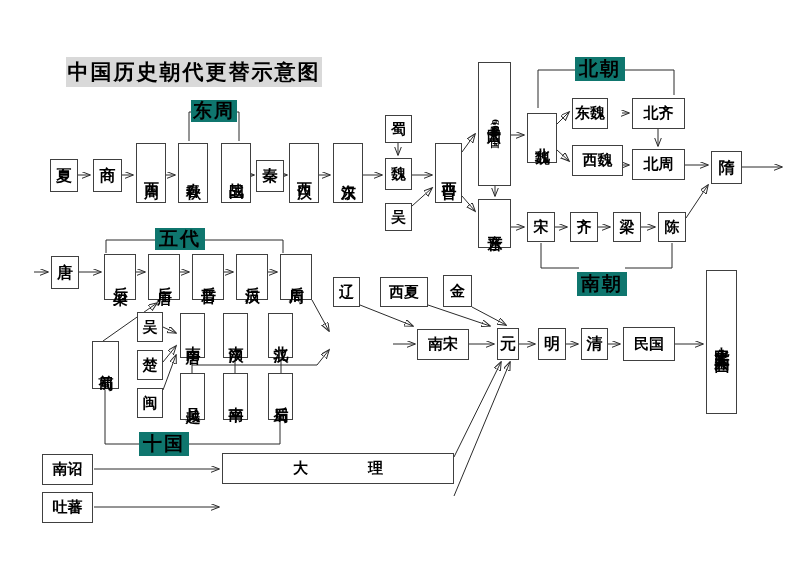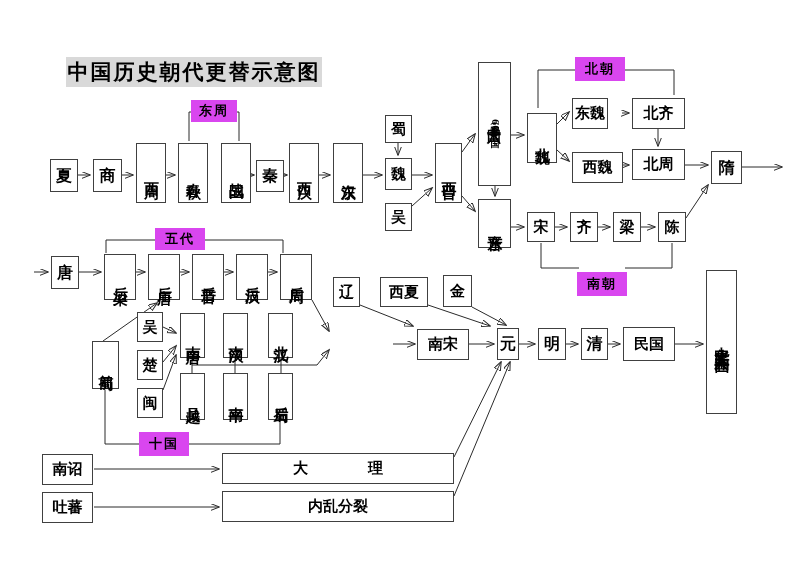--- a/index.html
+++ b/index.html
@@ -10,21 +10,21 @@
          display:flex;align-items:center;justify-content:center;letter-spacing:2px;
          font-family:"DejaVu Serif","Liberation Serif",serif;}
   .box{position:absolute;box-sizing:border-box;border:1px solid #404040;background:#fff;
        display:flex;align-items:center;justify-content:center;
        font-size:16px;font-weight:bold;line-height:1;
        font-family:"DejaVu Serif","Liberation Serif",serif;}
   .v{writing-mode:vertical-rl;text-orientation:mixed;letter-spacing:2px;}
   .sm{font-size:15px;}
   .note{font-size:9px;font-weight:bold;letter-spacing:0;}
   .main16{font-size:14px;letter-spacing:1px;}
-  .glabel{position:absolute;background:#d946ef;font-size:13px;font-weight:bold;
+  .glabel{position:absolute;background:#0f766e;font-size:19px;font-weight:bold;
           display:flex;align-items:center;justify-content:center;letter-spacing:2px;
           font-family:"DejaVu Serif","Liberation Serif",serif;}
   .wide{justify-content:space-around;padding:0 40px;}
   svg#wires{position:absolute;left:0;top:0;pointer-events:none;}
   svg#wires line, svg#wires path{stroke:#2b2b2b;stroke-width:1;fill:none;}
   svg#wires .a{marker-end:url(#ah);}
 </style>
 </head>
 <body>
 
@@ -126,21 +126,21 @@
   <div class="box sm" style="left:385px;top:203px;width:27px;height:28px">吴</div>
   <div class="box v sm" style="left:435px;top:143px;width:27px;height:60px">西晋</div>
 
   <div class="box v" style="left:478px;top:62px;width:33px;height:124px">
     <span class="main16">十六国</span>
     <span class="note">（据说60国）</span>
   </div>
   <div class="box v sm" style="left:527px;top:113px;width:30px;height:50px">北魏</div>
   <div class="box sm" style="left:572px;top:98px;width:36px;height:31px">东魏</div>
   <div class="box sm" style="left:632px;top:98px;width:53px;height:31px">北齐</div>
-  <div class="box sm" style="left:572px;top:152px;width:51px;height:31px">西魏</div>
+  <div class="box sm" style="left:572px;top:145px;width:51px;height:31px">西魏</div>
   <div class="box sm" style="left:632px;top:149px;width:53px;height:31px">北周</div>
   <div class="box" style="left:711px;top:151px;width:31px;height:33px">隋</div>
   <div class="box v sm" style="left:478px;top:199px;width:33px;height:49px">东晋</div>
   <div class="box sm" style="left:527px;top:212px;width:28px;height:30px">宋</div>
   <div class="box sm" style="left:570px;top:212px;width:28px;height:30px">齐</div>
   <div class="box sm" style="left:613px;top:212px;width:28px;height:30px">梁</div>
   <div class="box sm" style="left:658px;top:212px;width:28px;height:30px">陈</div>
 
   <div class="box" style="left:51px;top:256px;width:28px;height:33px">唐</div>
   <div class="box v sm" style="left:104px;top:254px;width:32px;height:46px">后梁</div>
@@ -169,21 +169,20 @@
   <div class="box" style="left:581px;top:328px;width:27px;height:32px">清</div>
   <div class="box sm" style="left:623px;top:327px;width:52px;height:34px">民国</div>
   <div class="box v sm" style="left:706px;top:270px;width:31px;height:144px">中华人民共和国</div>
 
   <div class="box sm" style="left:42px;top:454px;width:51px;height:31px">南诏</div>
   <div class="box sm wide" style="left:222px;top:453px;width:232px;height:31px">
     <span>大</span>
     <span>理</span>
   </div>
   <div class="box sm" style="left:42px;top:492px;width:51px;height:31px">吐蕃</div>
-  <div class="box sm" style="left:222px;top:491px;width:232px;height:31px">内乱分裂</div>
 
   <div class="glabel" style="left:191px;top:100px;width:46px;height:22px">东周</div>
   <div class="glabel" style="left:575px;top:57px;width:50px;height:24px">北朝</div>
   <div class="glabel" style="left:577px;top:272px;width:50px;height:24px">南朝</div>
   <div class="glabel" style="left:155px;top:228px;width:50px;height:22px">五代</div>
   <div class="glabel" style="left:139px;top:432px;width:50px;height:24px">十国</div>
 
 </div>
 
 </body></html>

